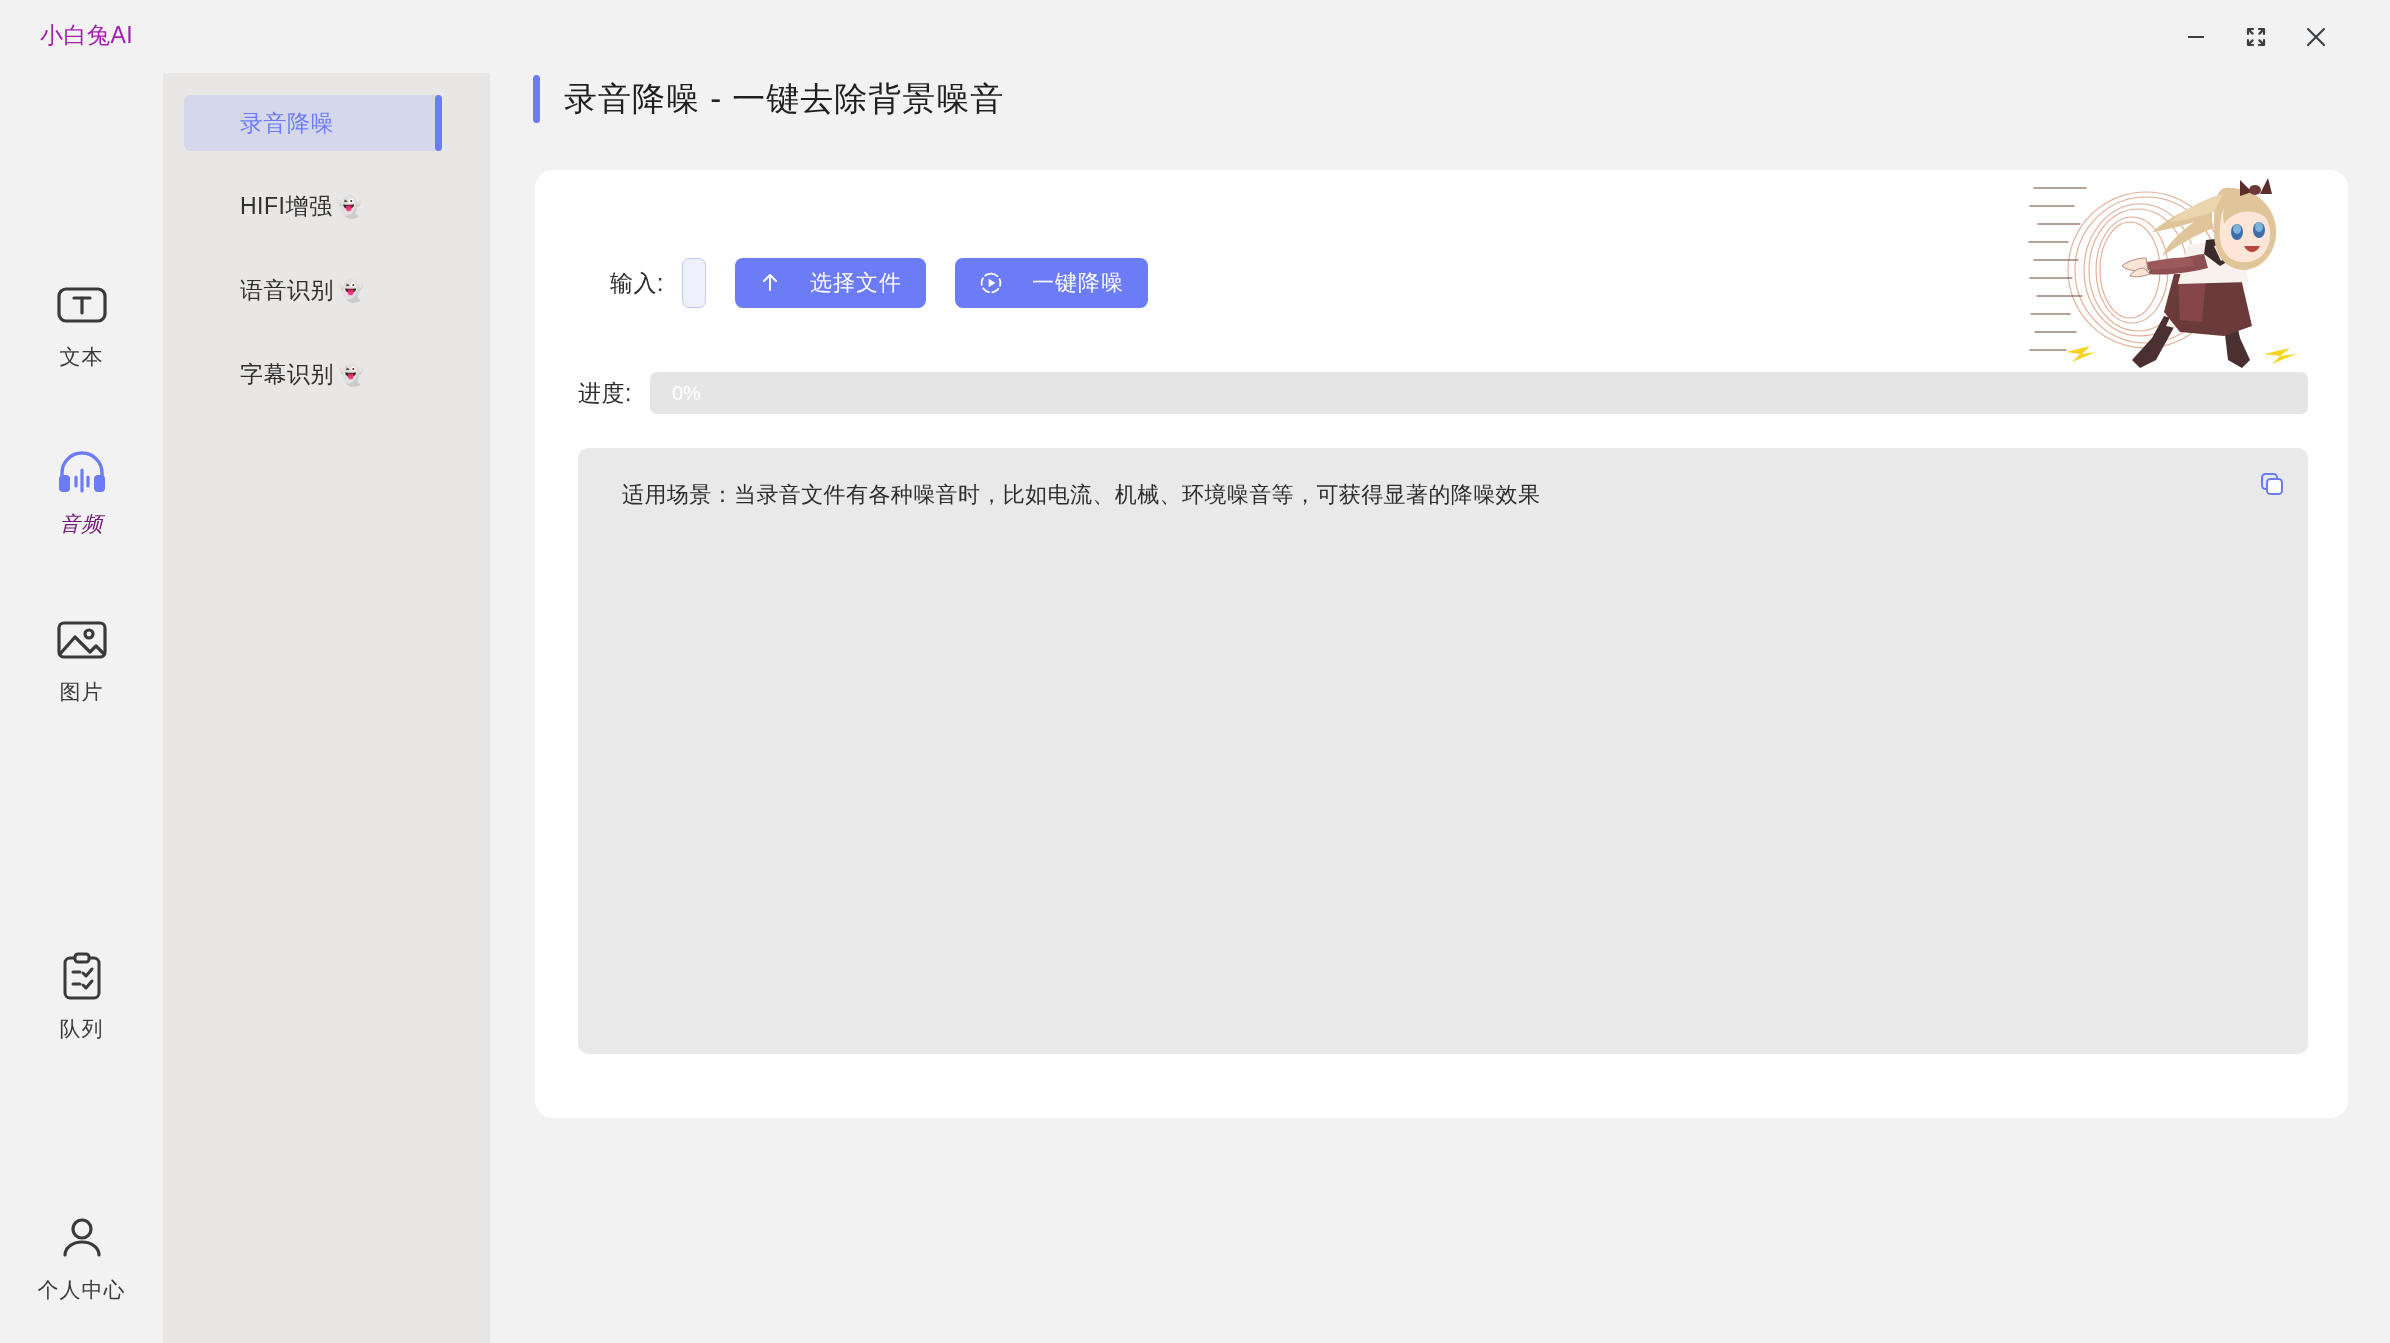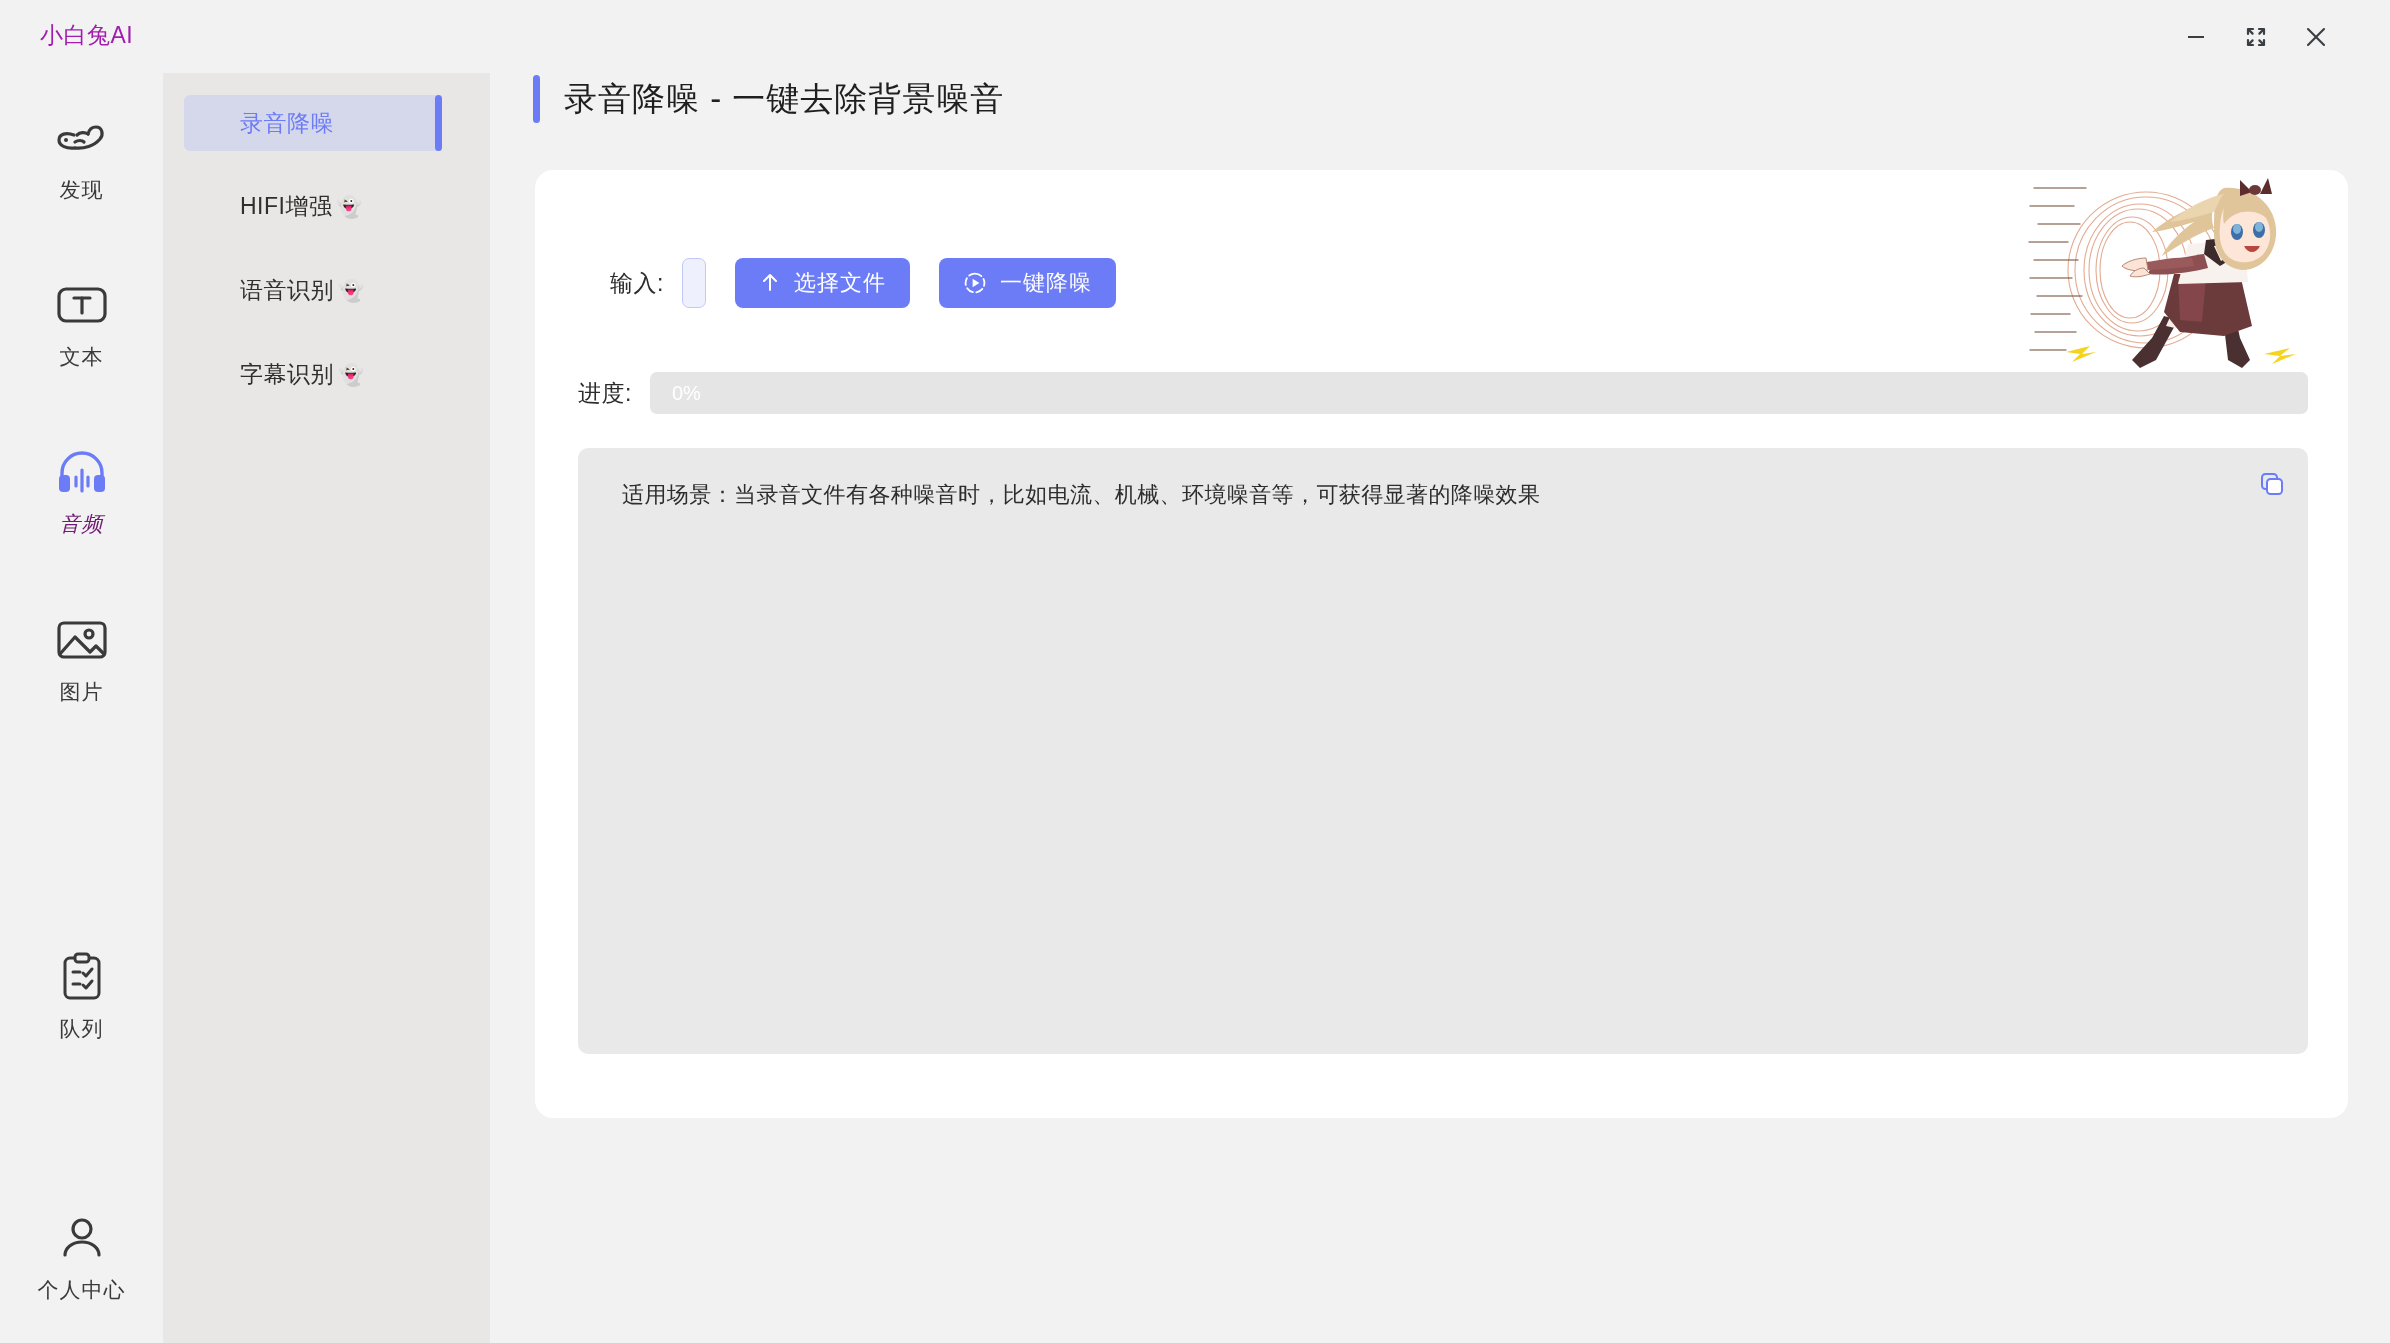--- a/index.html
+++ b/index.html
@@ -185,21 +185,21 @@
     height: 50px;
     padding: 0 24px;
     background: #6c7cf7;
     border: none;
     border-radius: 8px;
     color: #ffffff;
     font-size: 22px;
     font-family: inherit;
     display: flex;
     align-items: center;
-    gap: 13px;
+    gap: 29px;
     cursor: pointer;
     letter-spacing: 1px;
     white-space: nowrap;
   }
   .btn-primary svg { display:block; }
 
   
   #row-progress {
     position: absolute;
     left: 43px; top: 202px;
@@ -285,32 +285,20 @@
   <div class="win-btn" id="btn-close">
     <svg width="24" height="24" viewBox="0 0 24 24">
       <line x1="4" y1="4" x2="20" y2="20" stroke="#3a3f44" stroke-width="2.1" stroke-linecap="round"></line>
       <line x1="20" y1="4" x2="4" y2="20" stroke="#3a3f44" stroke-width="2.1" stroke-linecap="round"></line>
     </svg>
   </div>
 </div>
 
 <div id="rail">
 
-  <div class="rail-item" style="top:55px">
-    <div class="rail-ico">
-      <svg width="56" height="46" viewBox="0 0 56 46" fill="none" stroke="#3a3a3a" stroke-width="3.2" stroke-linecap="round" stroke-linejoin="round">
-        <path d="M20 20 C12 17 5 19 5 25 C5 31 13 34 21 33"></path>
-        <path d="M21 33 C30 34 40 31 46 24 C50 19 48 12 42 12 C38 12 35 15 34 19"></path>
-        <path d="M34 19 C31 17 26 17 23 20"></path>
-        <path d="M21 27 C24 25 28 25 30 27"></path>
-        <circle cx="12" cy="25" r="2" fill="#3a3a3a" stroke="none"></circle>
-      </svg>
-    </div>
-    <div class="rail-lbl">发现</div>
-  </div>
 
   <div class="rail-item" style="top:222px">
     <div class="rail-ico">
       <svg width="52" height="40" viewBox="0 0 52 40" fill="none" stroke="#3a3a3a" stroke-width="3.2">
         <rect x="3" y="4" width="46" height="32" rx="7"></rect>
         <line x1="18" y1="13" x2="34" y2="13" stroke-width="3.2" stroke-linecap="round"></line>
         <line x1="26" y1="13" x2="26" y2="28" stroke-width="3.2" stroke-linecap="round"></line>
       </svg>
     </div>
     <div class="rail-lbl">文本</div>

